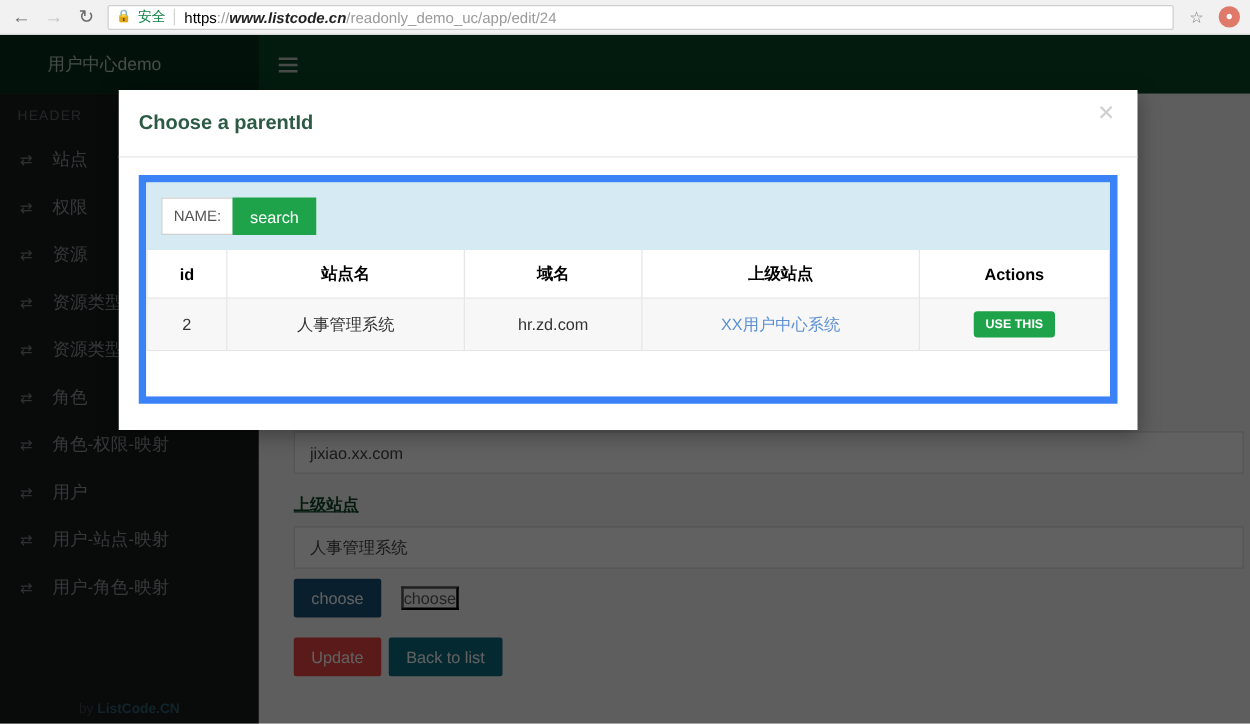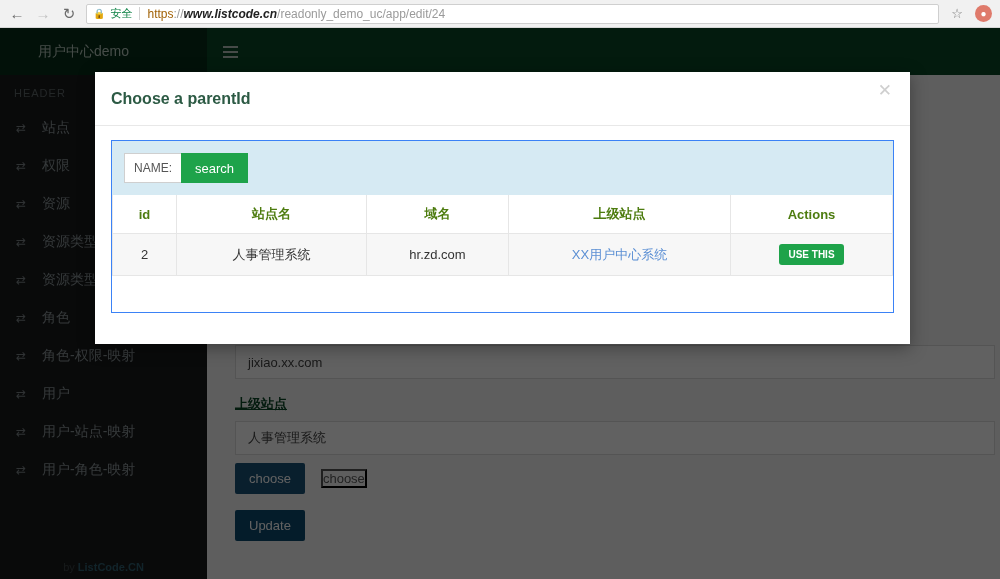--- a/index.html
+++ b/index.html
@@ -28,21 +28,21 @@
   .url-box {
     flex: 1; height: 20px;
     background: #fff; border: 1px solid #cfcfcf; border-radius: 2px;
     display: flex; align-items: center; gap: 5px;
     padding: 0 6px; overflow: hidden;
   }
   .lock-glyph { color: #0b8043; font-size: 10px; line-height: 1; }
   .secure-label { color: #0b8043; font-size: 11px; font-weight: normal; white-space: nowrap; }
   .url-sep { width: 1px; height: 13px; background: #d2d2d2; margin: 0 2px; }
   .url-text { font-size: 12px; white-space: nowrap; overflow: hidden; }
-  .url-scheme { color: #a16207; }
+  .url-scheme { color: #000000; }
   .url-host { color: #222; font-weight: bold; font-style: italic; }
   .url-path { color: #9a9a9a; }
   .star-icon { color: #7a7a7a; font-size: 13px; padding: 0 4px; }
   .avatar-ext {
     width: 17px; height: 17px; border-radius: 50%;
     background: #df7a6b; flex: none;
     display: flex; align-items: center; justify-content: center;
   }
   .avatar-ext span { color: #fff; font-size: 10px; line-height: 1; }
 
@@ -95,21 +95,21 @@
     padding-left: 12px; font-size: 13px; color: #444;
   }
   .form-label {
     color: #0a4726; font-size: 13px; font-weight: bold;
     text-decoration: underline; margin: 16px 0 8px 0; display: block;
   }
   .btn { border: none; font-size: 13px; color: #fff; padding: 8px 14px; border-radius: 2px; }
   .btn-row { display: flex; align-items: center; gap: 16px; margin-top: 8px; }
   .btn-choose { background: #1a5276; }
   .btn-clear { background: none; color: #5a5a5a; font-size: 13px; }
-  .btn-update { background: #0c4a6e; }
+  .btn-update { background: #ef4444; }
   .btn-back { background: #0e6c80; }
 
   
   .overlay {
     position: absolute; top: 28px; left: 0;
     width: 1000px; height: 551px;
     background: rgba(0,0,0,0.62);
   }
 
   
@@ -122,39 +122,39 @@
     height: 54px; border-bottom: 1px solid #e8e8e8;
     display: flex; align-items: center; padding: 0 16px;
   }
   .modal-title { font-size: 16px; color: #2c5a44; font-weight: bold; flex: 1; }
   .modal-close {
     color: #cfcfcf; font-size: 17px; line-height: 1;
     background: none; border: none; padding: 0 2px; align-self: flex-start;
     margin-top: 10px;
   }
   .modal-body { padding: 14px 16px 0 16px; }
-  .panel { border: 1px solid #3b82f6; background: #fff; }
+  .panel { border: 6px solid #3b82f6; background: #fff; }
   .panel-head { background: #d6eaf3; padding: 12px 12px; }
   .input-group { display: flex; align-items: stretch; height: 30px; width: 240px; }
   .ig-addon {
     background: #fff; border: 1px solid #cfcfcf; border-right: none;
     display: flex; align-items: center; padding: 0 9px;
     font-size: 12px; color: #555; white-space: nowrap;
   }
   .ig-input {
     flex: 1; border: 1px solid #cfcfcf; border-right: none;
     padding: 0 6px; font-size: 13px; color: #333; outline: none;
   }
   .ig-btn {
     background: #1ea34a; color: #fff; border: none;
     padding: 0 14px; font-size: 13px; white-space: nowrap;
   }
   table.result { width: 100%; border-collapse: collapse; background: #fff; }
   table.result th {
-    font-size: 13px; color: #4d7c0f; font-weight: bold;
+    font-size: 13px; color: #000000; font-weight: bold;
     padding: 10px 6px; text-align: center;
     border: 1px solid #e6e6e6; border-top: none;
     background: #fff;
   }
   table.result td {
     font-size: 13px; color: #333; text-align: center;
     padding: 10px 6px; border: 1px solid #e6e6e6;
     background: #f7f7f7;
   }
   .cell-link { color: #5b8fd4; text-decoration: none; }
@@ -249,20 +249,21 @@
         <div style="height:252px"></div>
         <div class="form-field">jixiao.xx.com</div>
         <span class="form-label">上级站点</span>
         <div class="form-field">人事管理系统</div>
         <div class="btn-row">
           <button class="btn btn-choose">choose</button>
           <button class="btn-clear">choose</button>
         </div>
         <div class="btn-row" style="gap:6px;margin-top:16px">
           <button class="btn btn-update">Update</button>
+          <button class="btn btn-back">Back to list</button>
         </div>
       </div>
     </div>
   </div>
 
   <div class="overlay"></div>
 
   <div class="modal">
     <div class="modal-header">
       <div class="modal-title">Choose a parentId</div>

